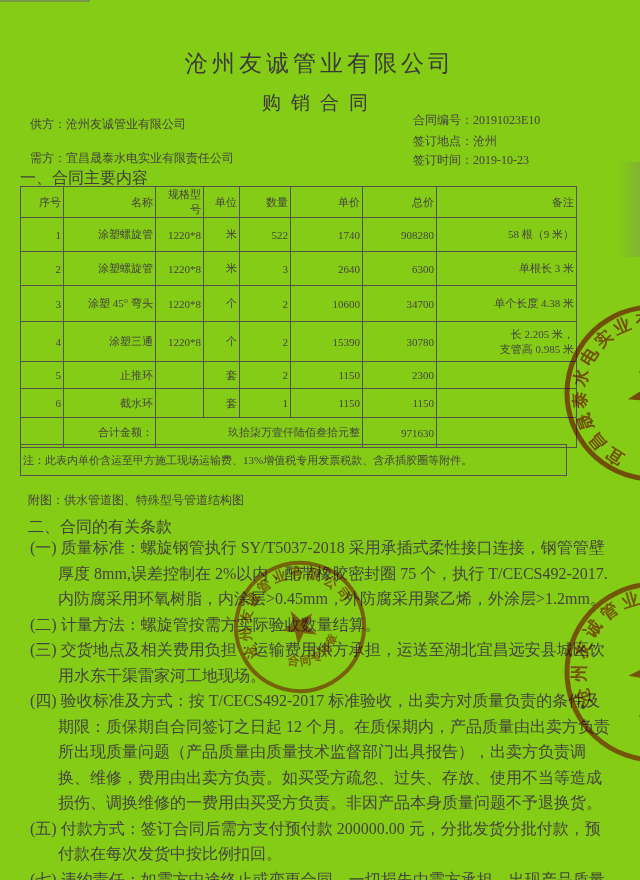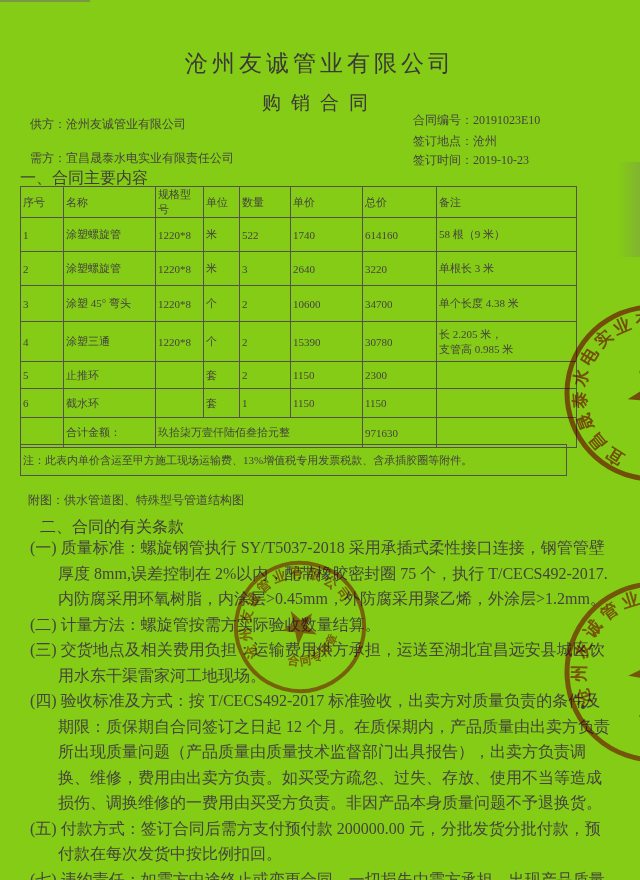--- a/index.html
+++ b/index.html
@@ -17,28 +17,28 @@
   .meta-line{position:absolute;font-size:12px;white-space:nowrap;}
   .m-supplier{left:30px;top:116px;}
   .m-buyer{left:30px;top:150px;}
   .m-no{left:413px;top:112px;}
   .m-place{left:413px;top:133px;}
   .m-date{left:413px;top:152px;}
   .sec-heading{position:absolute;font-size:16px;color:#403e3a;}
   .sec1-heading{left:20px;top:168px;}
   
   .goods-table{position:absolute;left:20px;top:186px;width:556px;
-    border-collapse:collapse;table-layout:fixed;font-size:11px;text-align:left;}
+    border-collapse:collapse;table-layout:fixed;font-size:11px;text-align:right;}
   .goods-table th,.goods-table td{border:1px solid #55524e;padding:0 2px;
     font-weight:normal;white-space:pre-line;overflow:hidden;}
   .note-box{position:absolute;left:20px;top:444px;width:543px;height:30px;
     border:1px solid #55524e;font-size:11px;line-height:30px;padding-left:2px;
     white-space:nowrap;overflow:hidden;}
   .attachment{position:absolute;left:28px;top:492px;font-size:12px;}
-  .sec2-heading{left:40px;top:517px;}
+  .sec2-heading{left:28px;top:517px;}
   
   .clauses{position:absolute;left:30px;top:535px;width:582px;}
   .clause{margin:0;font-size:16px;line-height:25.5px;
     padding-left:28px;text-indent:-28px;color:#45433f;}
   .clause.gap{margin-top:14px;}
   
   .stamp{position:absolute;pointer-events:none;mix-blend-mode:multiply;}
   .stamp svg{display:block;}
   .stamp-buyer{left:558px;top:298px;transform:rotate(-32deg);opacity:.85;}
   .stamp-mid{left:230px;top:557px;transform:rotate(-30deg);opacity:.72;}
@@ -91,31 +91,31 @@
       <th>总价</th>
       <th>备注</th>
     </tr>
     <tr style="height:34px">
       <td>1</td>
       <td>涂塑螺旋管</td>
       <td>1220*8</td>
       <td>米</td>
       <td>522</td>
       <td>1740</td>
-      <td>614160</td>
+      <td>908280</td>
       <td>58 根（9 米）</td>
     </tr>
     <tr style="height:34px">
       <td>2</td>
       <td>涂塑螺旋管</td>
       <td>1220*8</td>
       <td>米</td>
       <td>3</td>
       <td>2640</td>
-      <td>3220</td>
+      <td>6300</td>
       <td>单根长 3 米</td>
     </tr>
     <tr style="height:36px">
       <td>3</td>
       <td>涂塑 45° 弯头</td>
       <td>1220*8</td>
       <td>个</td>
       <td>2</td>
       <td>10600</td>
       <td>34700</td>

